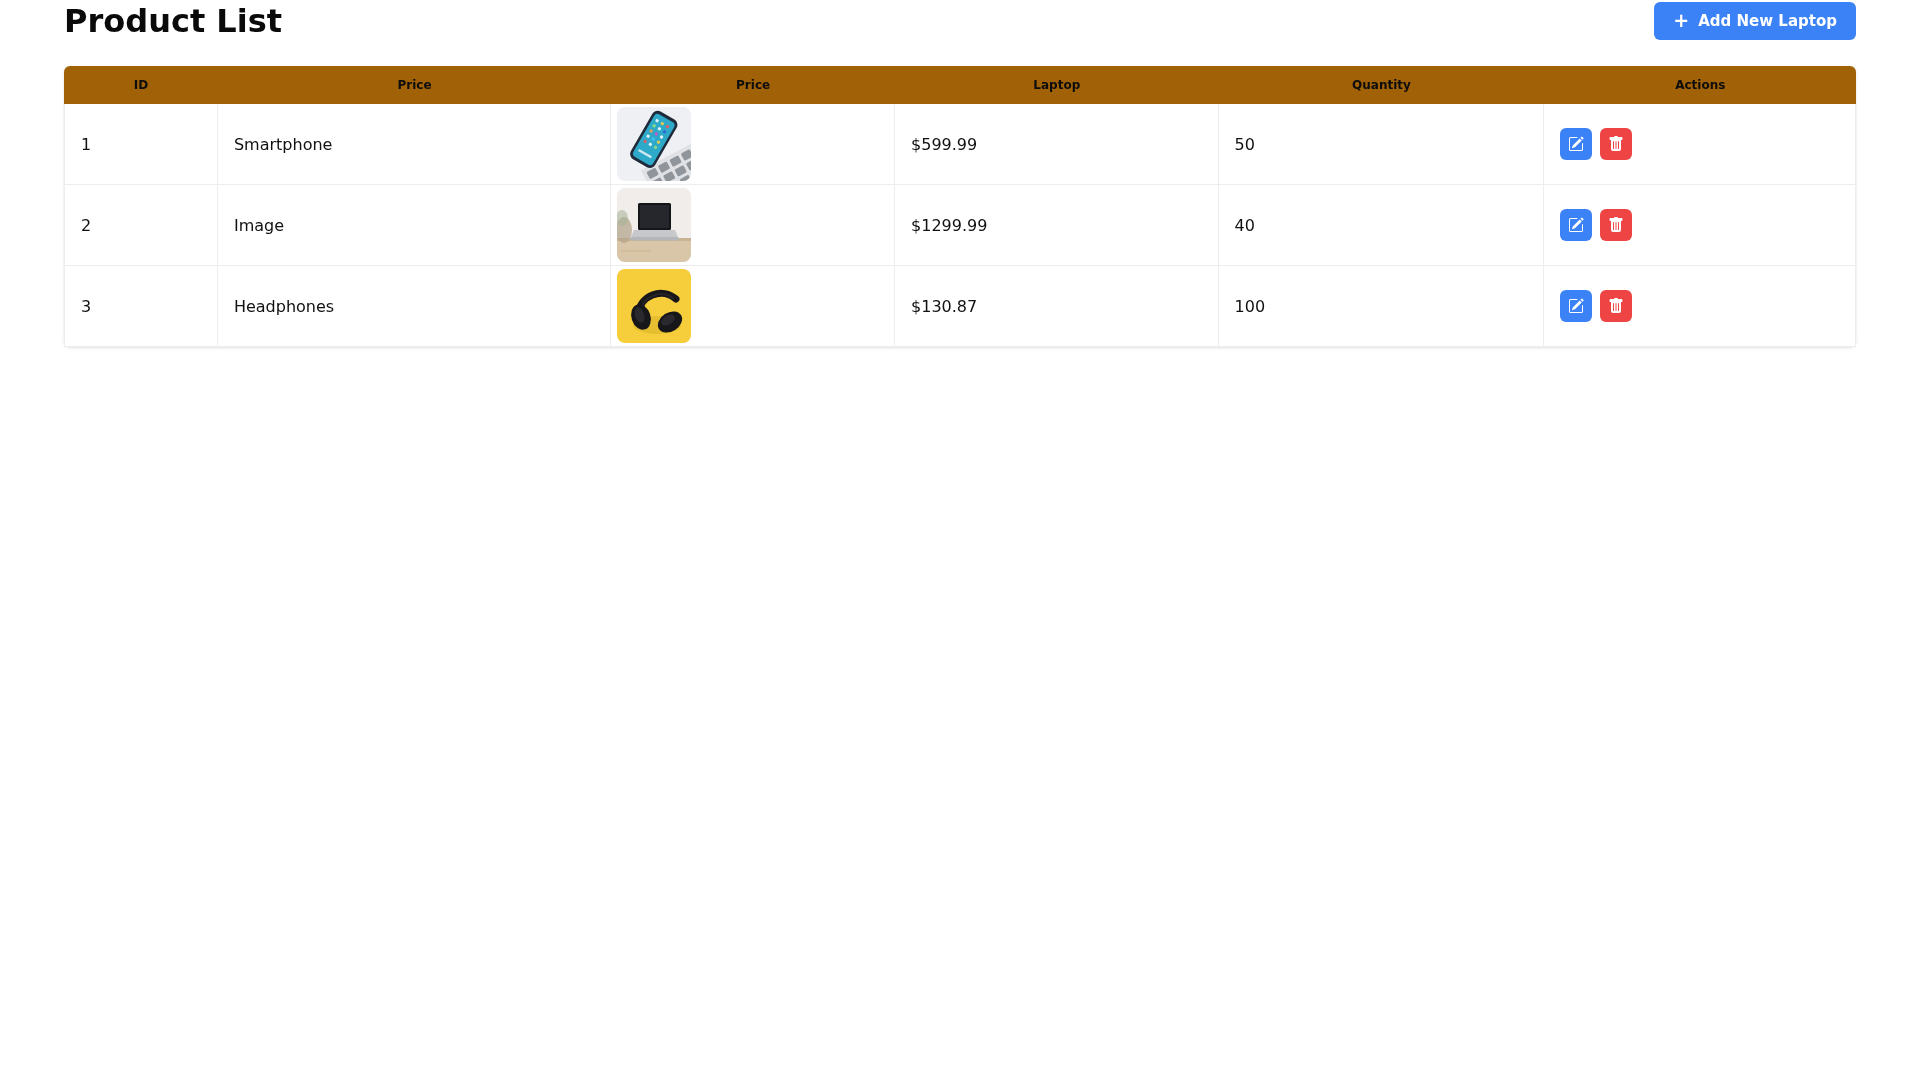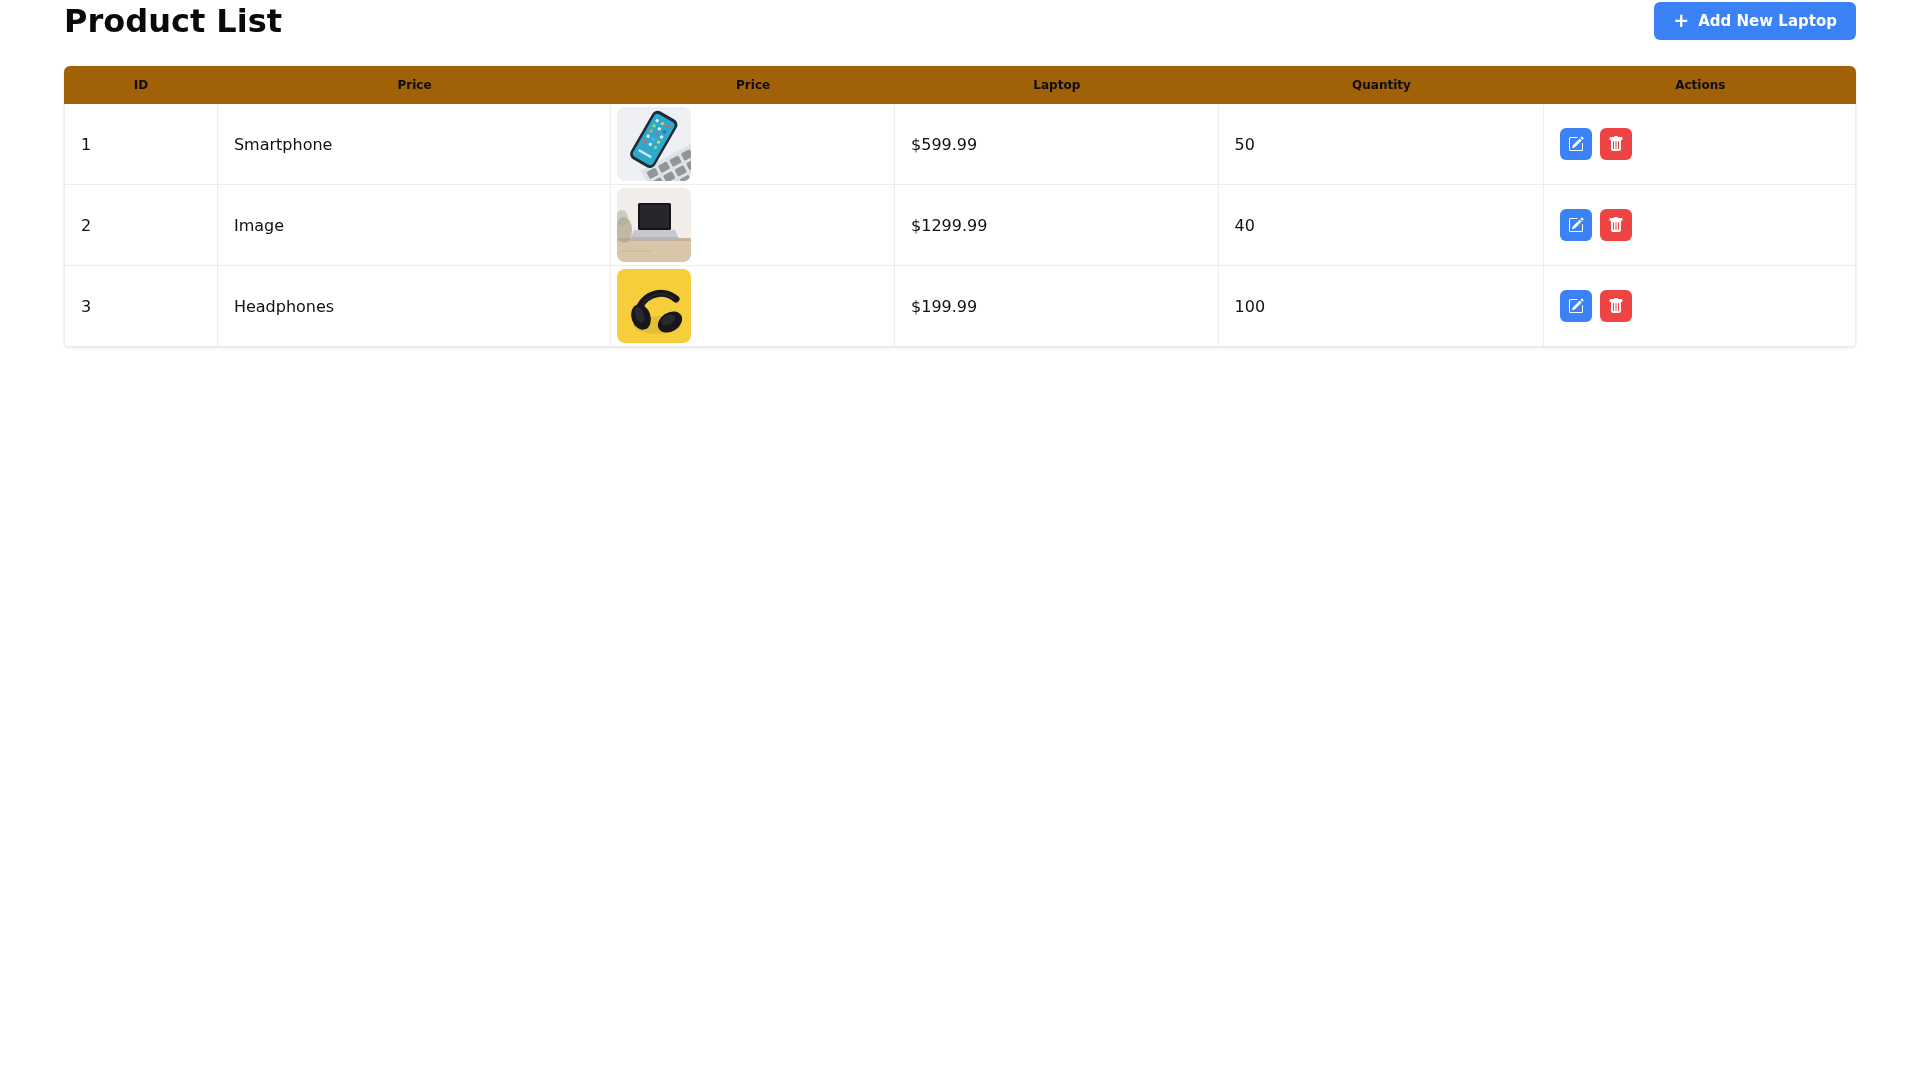--- a/index.html
+++ b/index.html
@@ -268,21 +268,21 @@
                 <ellipse cx="40" cy="56" rx="24" ry="9" fill="#c9a41d" opacity="0.35"></ellipse>
                 <path d="M21 45 a 23 23 0 0 1 38 -15" stroke="#17171a" stroke-width="7" fill="none" stroke-linecap="round"></path>
                 <path d="M23 43 a 21 21 0 0 1 34 -13" stroke="#2e2e33" stroke-width="2" fill="none" opacity="0.6"></path>
                 <ellipse cx="24" cy="48" rx="9.5" ry="13" fill="#17171a" transform="rotate(-18 24 48)"></ellipse>
                 <ellipse cx="22.5" cy="46" rx="4.5" ry="8" fill="#2e2e33" transform="rotate(-18 22.5 46)" opacity="0.8"></ellipse>
                 <ellipse cx="53" cy="53" rx="13" ry="9.5" fill="#17171a" transform="rotate(-32 53 53)"></ellipse>
                 <ellipse cx="51" cy="51" rx="7.5" ry="4.5" fill="#2e2e33" transform="rotate(-32 51 51)" opacity="0.8"></ellipse>
               </svg>
             </span>
           </td>
-          <td>$199.99</td>
+          <td>$130.87</td>
           <td>100</td>
           <td class="actions-cell">
             <div class="btn-group">
               <button class="action-btn edit">
                 <svg width="16" height="16" viewBox="0 0 16 16" fill="#ffffff">
                   <path d="M15.502 1.94a.5.5 0 0 1 0 .706L14.459 3.69l-2-2L13.502.646a.5.5 0 0 1 .707 0l1.293 1.293zm-1.75 2.456-2-2L4.939 9.21a.5.5 0 0 0-.121.196l-.805 2.414a.25.25 0 0 0 .316.316l2.414-.805a.5.5 0 0 0 .196-.12l6.813-6.814z"></path>
                   <path d="M1 13.5A1.5 1.5 0 0 0 2.5 15h11a1.5 1.5 0 0 0 1.5-1.5v-6a.5.5 0 0 0-1 0v6a.5.5 0 0 1-.5.5h-11a.5.5 0 0 1-.5-.5v-11a.5.5 0 0 1 .5-.5H9a.5.5 0 0 0 0-1H2.5A1.5 1.5 0 0 0 1 2.5v11z"></path>
                 </svg>
               </button>
               <button class="action-btn delete">

